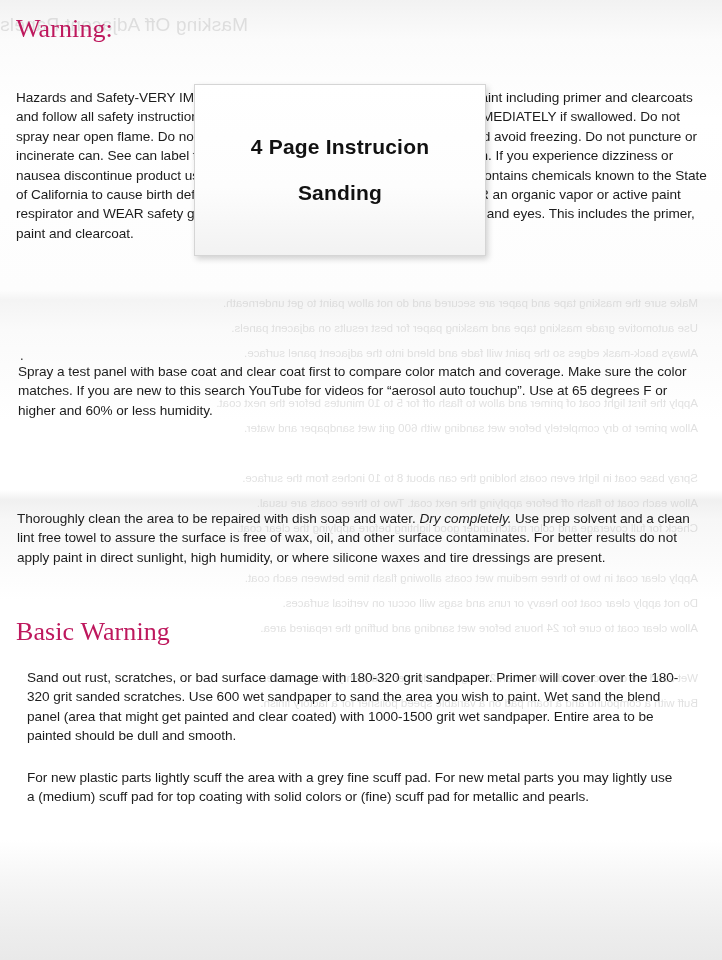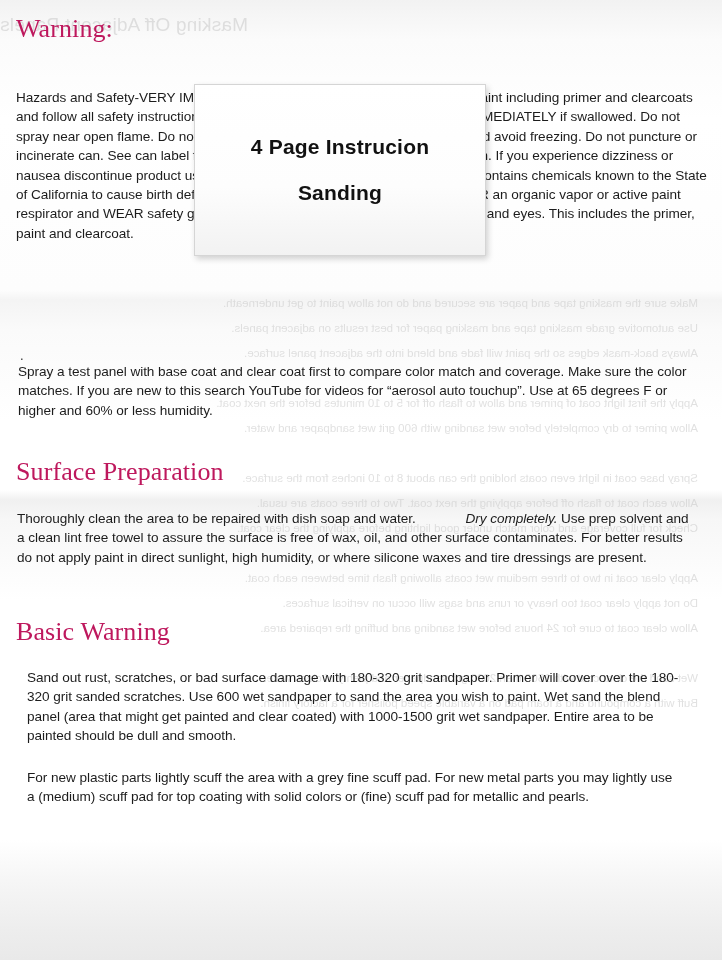--- a/index.html
+++ b/index.html
@@ -77,21 +77,21 @@
     color: #be185d;
     letter-spacing: .1px;
   }
   p.body {
     font-size: 13.6px;
     line-height: 19.4px;
     margin: 0;
     color: #1c1c1c;
     letter-spacing: -.05px;
   }
-  .italic { font-style: italic; margin-left: 46px; }
+  .italic { font-style: italic; }
 
   
   #warning-heading { position: absolute; left: 16px; top: 14px; }
   #warning-text { position: absolute; left: 16px; top: 88px; width: 692px; }
 
   #before-heading { position: absolute; left: 16px; top: 312px; }
   #before-dot { position: absolute; left: 20px; top: 348px; font-size: 13px; color:#333; }
   #before-text { position: absolute; left: 18px; top: 362px; width: 684px; }
 
   #surface-heading { position: absolute; left: 16px; top: 457px; }
@@ -153,21 +153,20 @@
   </div>
 
 <div class="content">
 
   <h1 class="section" id="warning-heading">Warning:</h1>
   <p class="body" id="warning-text">Hazards and Safety-VERY IMPORTANT: Read all can labels on all touch-up paint including primer and clearcoats and follow all safety instructions. Keep away from children. Call a physician IMMEDIATELY if swallowed. Do not spray near open flame. Do not store above 120F. DO NOT STORE IN CAR and avoid freezing. Do not puncture or incinerate can. See can label for proper disposal. Use with adequate ventilation. If you experience dizziness or nausea discontinue product use immediately and call physician. This product contains chemicals known to the State of California to cause birth defects, cancer and other reproductive harm. WEAR an organic vapor or active paint respirator and WEAR safety goggles when using aerosol paint to protect lungs and eyes. This includes the primer, paint and clearcoat.</p>
 
   <div id="before-dot">.</div>
   <p class="body" id="before-text">Spray a test panel with base coat and clear coat first to compare color match and coverage. Make sure the color matches.  If you are new to this search YouTube for videos for “aerosol auto touchup”.  Use at 65 degrees F or higher and 60% or less humidity.</p>
 
-  <h1 class="section" id="surface-heading">Surface Preparation</h1>
   <p class="body" id="surface-text"><span>Thoroughly clean the area to be repaired with dish soap and water.  </span><span class="italic">Dry completely.</span><span> Use prep solvent and a clean lint free towel to assure the surface is free of wax, oil, and other surface contaminates. For better results do not apply paint in direct sunlight, high humidity, or where silicone waxes and tire dressings are present.</span></p>
 
   <h1 class="section" id="sanding-heading">Basic Warning</h1>
   <p class="body" id="sanding-text">Sand out rust, scratches, or bad surface damage with 180-320 grit sandpaper. Primer will cover over the 180-320 grit sanded scratches. Use 600 wet sandpaper to sand the area you wish to paint. Wet sand the blend panel (area that might get painted and clear coated) with 1000-1500 grit wet sandpaper. Entire area to be painted should be dull and smooth.</p>
   <p class="body" id="plastic-text">For new plastic parts lightly scuff the area with a grey fine scuff pad. For new metal parts you may lightly use a (medium) scuff pad for top coating with solid colors or (fine) scuff pad for metallic and pearls.</p>
 
 </div>
 
 <div class="label-card">
   <div class="l1">4 Page Instrucion</div>

